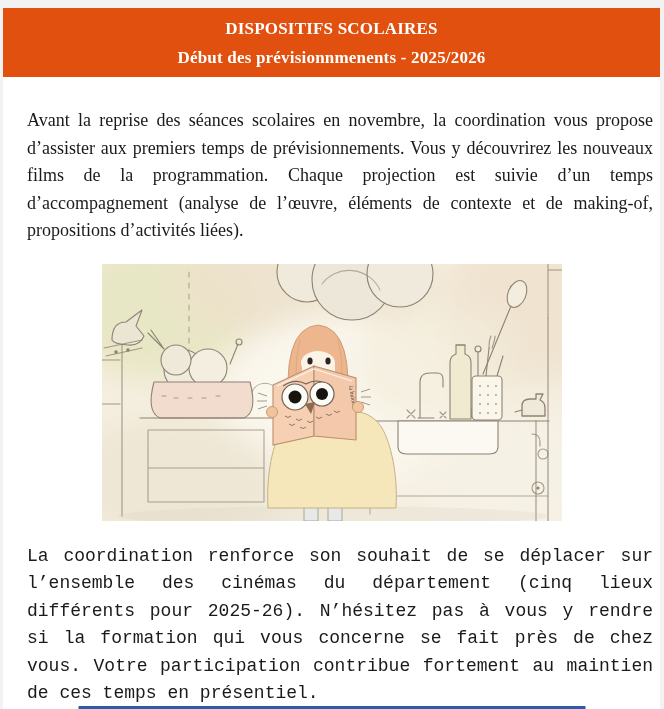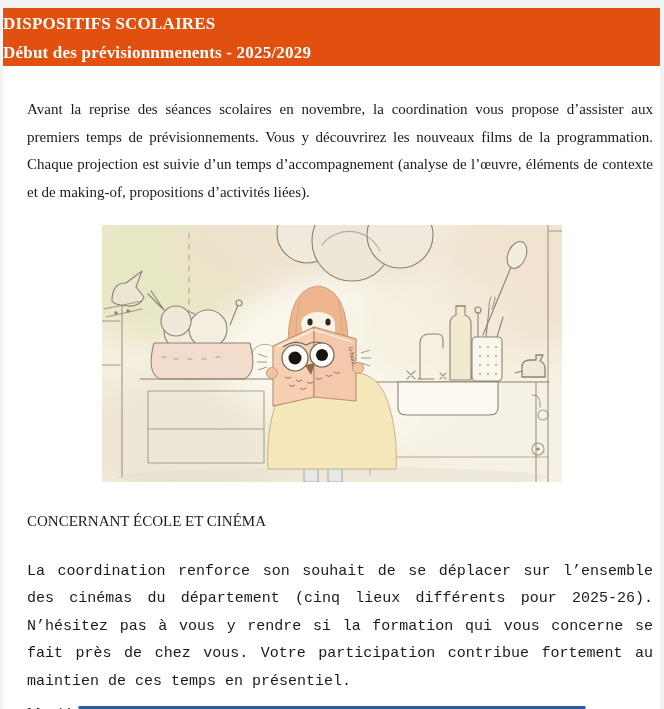--- a/index.html
+++ b/index.html
@@ -7,31 +7,31 @@
   body { background: #f2f2f2; font-family: "Liberation Serif", serif; }
   .page {
     position: relative; width: 664px; height: 709px;
     background: #f2f2f2; overflow: hidden;
   }
   .email {
     position: absolute; left: 3px; top: 8px; width: 657px; height: 701px;
     background: #ffffff;
   }
   .banner {
-    width: 100%; height: 58px; background: #E2500F;
-    display: flex; flex-direction: column; align-items: flex-start; justify-content: center;
+    width: 100%; height: 69px; background: #E2500F;
+    display: flex; flex-direction: column; align-items: center; justify-content: center;
     row-gap: 9px; padding-top: 2px;
   }
   .banner-title, .banner-subtitle {
     color: #ffffff; font-weight: bold; font-size: 17px; line-height: 20px;
     text-align: center; letter-spacing: 0.2px;
   }
   .para {
     margin: 30px 7px 0 24px;
-    font-size: 15px; line-height: 27.5px; color: #1a1a1a;
+    font-size: 18px; line-height: 27.5px; color: #1a1a1a;
     text-align: justify;
   }
   .figure {
     margin: 19px auto 0 auto; width: 460px; height: 257px; display: block;
   }
   .figure svg { display: block; }
   .heading {
     margin: 26px 24px 0 24px;
     font-size: 15px; line-height: 27.5px; color: #1a1a1a;
   }
@@ -46,21 +46,21 @@
   }
 </style>
 </head>
 <body>
 
 <div class="page">
   <div class="email">
 
     <div class="banner">
       <div class="banner-title">DISPOSITIFS SCOLAIRES</div>
-      <div class="banner-subtitle">Début des prévisionnmenents - 2025/2029</div>
+      <div class="banner-subtitle">Début des prévisionnmenents - 2025/2026</div>
     </div>
 
     <p class="para">Avant la reprise des séances scolaires en novembre, la coordination vous propose d’assister aux premiers temps de prévisionnements. Vous y découvrirez les nouveaux films de la programmation. Chaque projection est suivie d’un temps d’accompagnement (analyse de l’œuvre, éléments de contexte et de making-of, propositions d’activités liées).</p>
 
     <div class="figure">
       <svg viewBox="0 0 460 257" width="460" height="257">
         <defs>
           <filter id="soft" x="-40%" y="-40%" width="180%" height="180%">
               <feGaussianBlur stdDeviation="14"></feGaussianBlur>
             </filter>
@@ -200,21 +200,20 @@
           <g fill="none" stroke="#8d8273" stroke-width="1" opacity="0.8">
             <path d="M165,132 l-9,-3 m9,8 h-10 m10,5 l-9,3"></path>
             <path d="M259,128 l9,-3 m-9,8 h10 m-10,5 l9,3"></path>
           </g>
           <circle cx="170" cy="148" r="5.5" fill="#f2c49e" stroke="#c79a74" stroke-width="1"></circle>
           <circle cx="256" cy="143" r="5.5" fill="#f2c49e" stroke="#c79a74" stroke-width="1"></circle>
         </g>
       </svg>
     </div>
 
-    <p class="heading">CONCERNANT ÉCOLE ET CINÉMA</p>
 
     <p class="para para-main">La coordination renforce son souhait de se déplacer sur l’ensemble des cinémas du département (cinq lieux différents pour 2025-26). N’hésitez pas à vous y rendre si la formation qui vous concerne se fait près de chez vous. Votre participation contribue fortement au maintien de ces temps en présentiel.</p>
 
     <p class="closing">Merci !</p>
 
     <div class="blue-divider"></div>
   </div>
 </div>
 
 </body></html>

